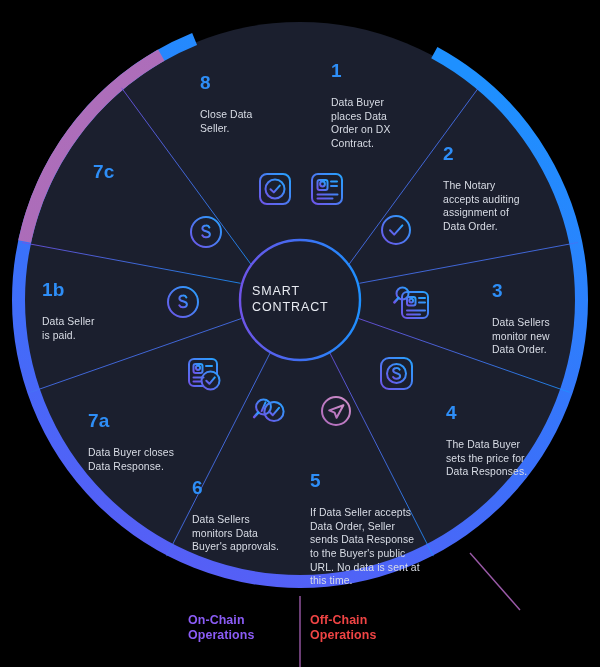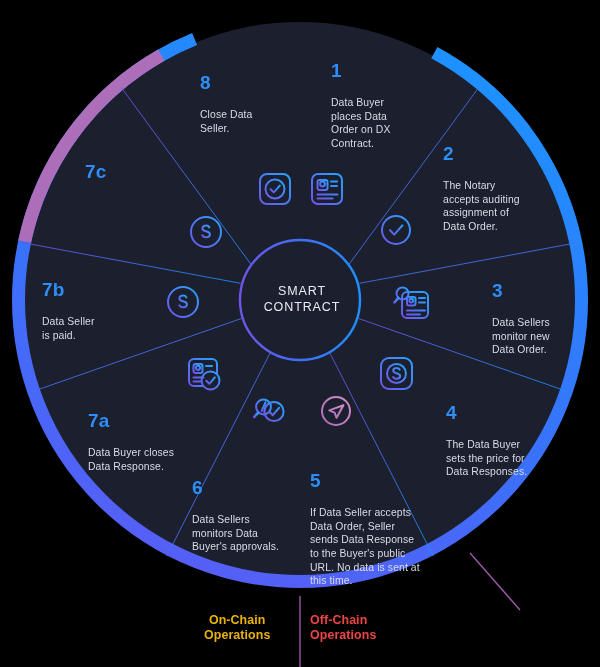--- a/index.html
+++ b/index.html
@@ -40,38 +40,37 @@
     line-height: 21px;
     letter-spacing: 0.2px;
     margin-bottom: 2px;
   }
 
   
   #center-label {
     position: absolute;
     left: 252px; top: 283px;
     width: 100px;
-    text-align: center;
     color: #e8ebf2;
     font-size: 12.5px;
     line-height: 16px;
     letter-spacing: 0.9px;
     white-space: pre-line;
   }
 
   
   .legend {
     position: absolute;
     font-size: 12.4px;
     font-weight: bold;
     line-height: 15px;
     letter-spacing: 0.1px;
     white-space: pre-line;
   }
-  #legend-on  { left: 204px; top: 613px; color: #eab308; text-align: center; }
+  #legend-on  { left: 188px; top: 613px; color: #8b5cf6; text-align: left; }
   #legend-off { left: 310px; top: 613px; color: #a濁; }
   #legend-off { color: #ef4444; }
 </style>
 </head>
 <body>
 
 <div id="stage">
 
   <svg id="wheel" class="svg-layer" width="580" height="580" viewBox="0 0 580 580">
     <defs>
@@ -257,26 +256,26 @@
 Buyer's approvals.</span>
   </div>
 
   <div class="seg" style="left:88px; top:396px; width:112px;">
     <span class="num">7a</span>
     <span>Data Buyer closes
 Data Response.</span>
   </div>
 
   <div class="seg" style="left:42px; top:265px; width:92px;">
-    <span class="num">7b</span>
+    <span class="num">1b</span>
     <span>Data Seller
 is paid.</span>
   </div>
 
-  <div class="seg" style="left:85px; top:147px; width:110px;">
+  <div class="seg" style="left:93px; top:147px; width:110px;">
     <span class="num">7c</span>
   </div>
 
   <div id="center-label">SMART
 CONTRACT</div>
 
   <div class="legend" id="legend-on">On-Chain
 Operations</div>
   <div class="legend" id="legend-off">Off-Chain
 Operations</div>

